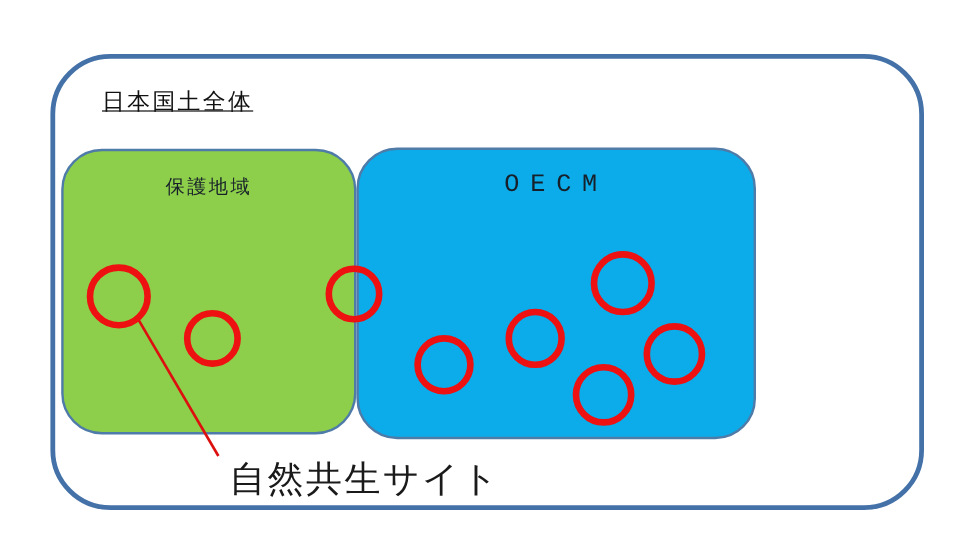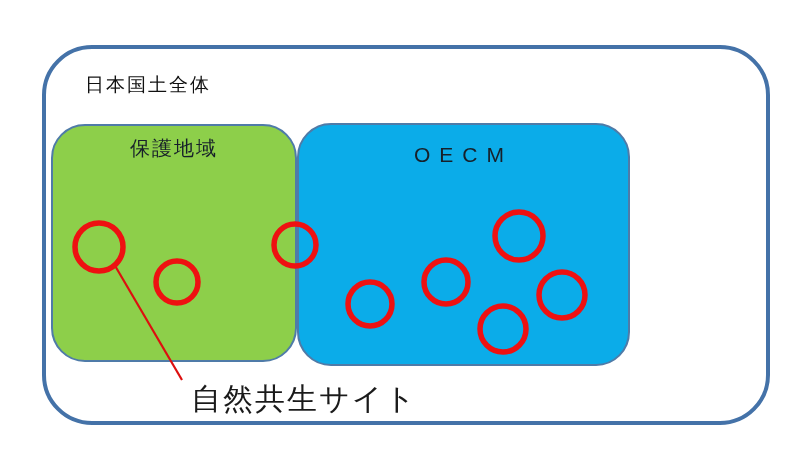--- a/index.html
+++ b/index.html
@@ -28,20 +28,21 @@
   }
   .outer-label {
     position: absolute;
     left: 85px;
     top: 72px;
     font-family: "Liberation Serif", "DejaVu Serif", serif;
     font-size: 19px;
     color: #111111;
     letter-spacing: 2px;
     white-space: nowrap;
+    text-decoration: underline;
   }
   .region {
     position: absolute;
     box-sizing: border-box;
     border-radius: 34px;
     border: 2px solid #4f7ba8;
   }
   .region-protected {
     left: 51px;
     top: 124px;
@@ -56,22 +57,22 @@
     height: 243px;
     z-index: 2;
   }
   .region-label {
     display: block;
     text-align: center;
     color: #17202a;
     white-space: nowrap;
   }
   .region-protected .region-label {
-    margin-top: 9px;
-    font-size: 20px;
+    margin-top: 20px;
+    font-size: 16px;
     letter-spacing: 2px;
   }
   .region-oecm .region-label {
     margin-top: 18px;
     font-size: 21px;
     letter-spacing: 9px;
   }
   .sites-layer {
     position: absolute;
     left: 0;
@@ -98,21 +99,21 @@
 <div class="canvas">
 
   <div class="outer-boundary"></div>
 
   <div class="outer-label">日本国土全体</div>
 
   <div class="region region-protected" style="background: rgb(141, 207, 74);">
     <span class="region-label">保護地域</span>
   </div>
 
-  <div class="region region-oecm" style="background: rgb(11, 172, 233);">
+  <div class="region region-oecm" style="background: rgb(11, 172, 233); font-family: Liberation Mono, monospace;">
     <span class="region-label">OECM</span>
   </div>
 
   <svg class="sites-layer" viewBox="0 0 797 459" xmlns="http://www.w3.org/2000/svg">
     <line fill="none" x1="114" y1="264" x2="182" y2="380" stroke="#dd0f0f" stroke-width="2.2"></line>
     <g>
         <circle cx="99" cy="247" r="24" fill="none" stroke="#ee1111" stroke-width="5.5"></circle>
         <circle cx="177" cy="282" r="21" fill="none" stroke="#ee1111" stroke-width="5.5"></circle>
         <circle cx="295" cy="245" r="21" fill="none" stroke="#ee1111" stroke-width="5.5"></circle>
         <circle cx="370" cy="304" r="22" fill="none" stroke="#ee1111" stroke-width="5.5"></circle>

